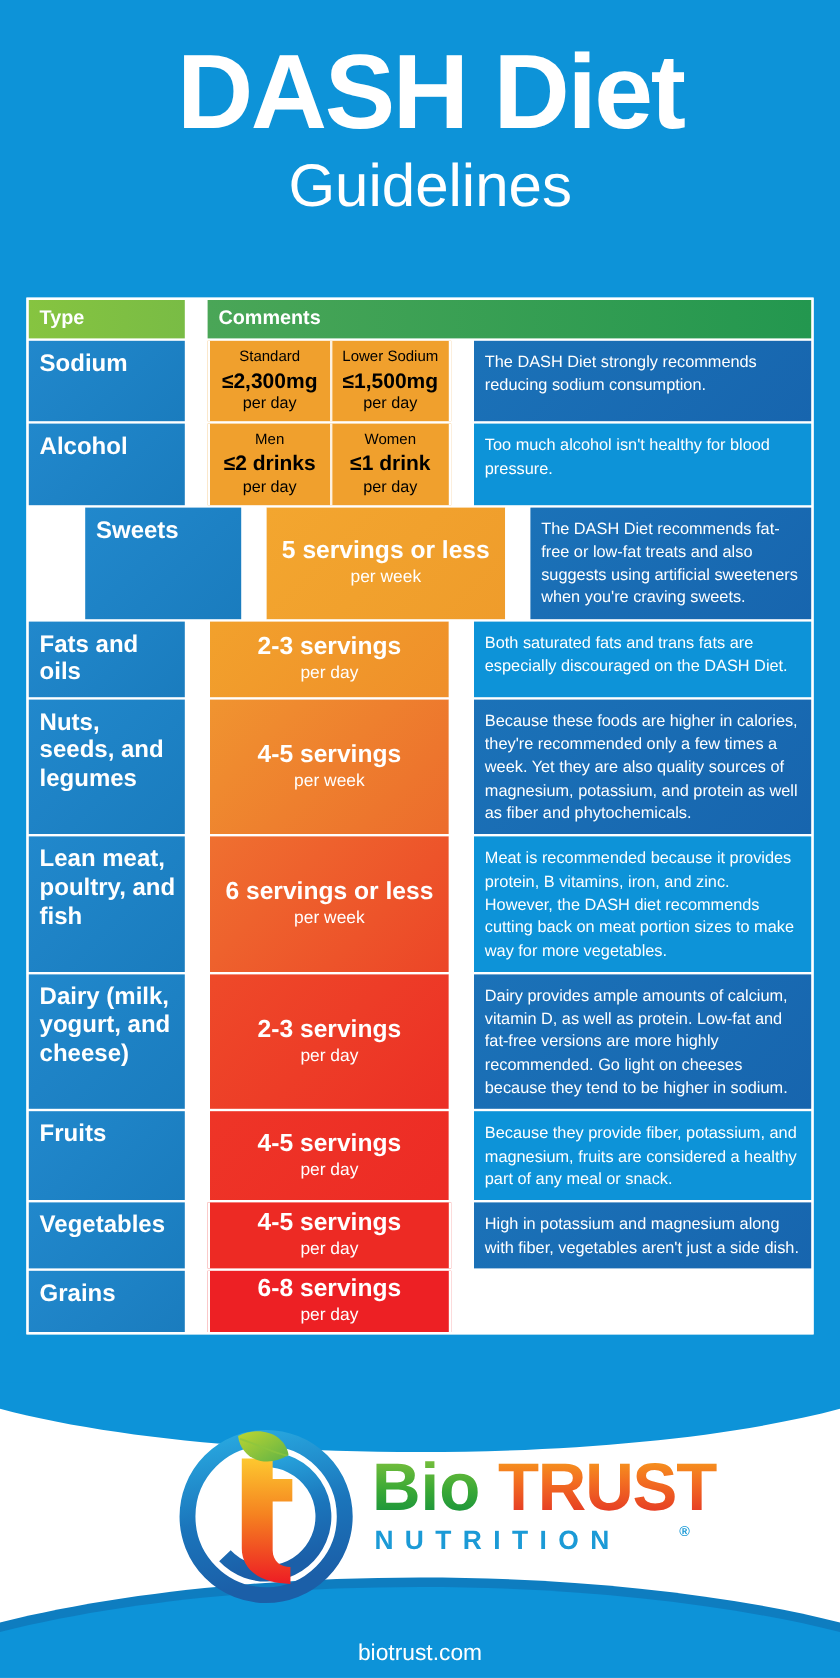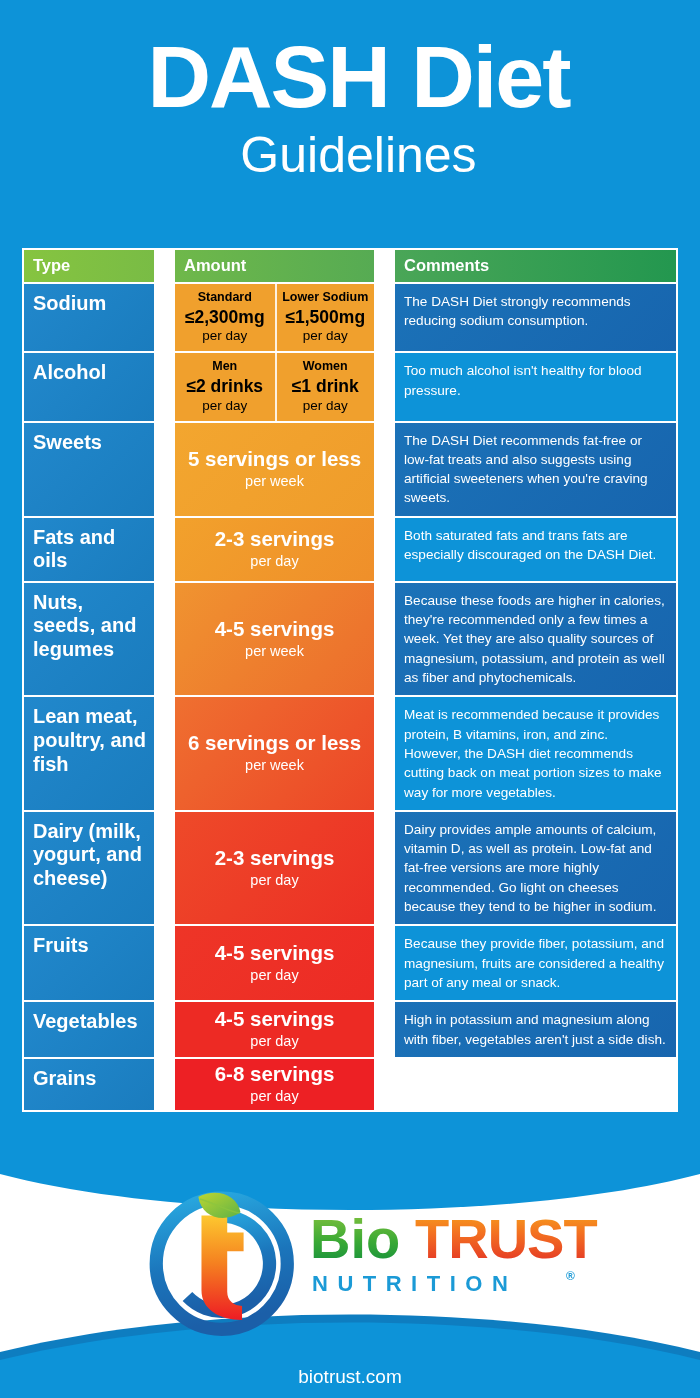--- a/index.html
+++ b/index.html
@@ -63,21 +63,21 @@
   
   .amt-cell {
     color:#ffffff; display:flex; align-items:center; justify-content:center;
     height:100%; text-align:center; padding:4px 2px;
   }
   .amt-big { font-size:20.5px; font-weight:bold; line-height:1.12; }
   .amt-small { font-size:14.5px; font-weight:400; line-height:1.3; margin-top:1px; }
   .amt-split { display:flex; width:100%; height:100%; align-items:center; }
   .amt-half { flex:1 1 50%; text-align:center; padding:6px 2px; }
   .amt-half + .amt-half { border-left:2px solid rgba(255,255,255,0.85); }
-  .amt-label { font-size:12.5px; font-weight:bold; line-height:1.25; }
+  .amt-label { font-size:12.5px; font-weight:normal; line-height:1.25; }
   .amt-val { font-size:17.5px; font-weight:bold; line-height:1.3; }
   .amt-per { font-size:13.5px; font-weight:400; line-height:1.25; }
 
   
   .cmt-cell {
     color:#ffffff; font-size:13.6px; line-height:1.42;
     padding:8px 10px 8px 9px;
   }
 </style>
 </head>
@@ -87,21 +87,20 @@
 
   <div class="title-block">
     <div class="title-main">DASH Diet</div>
     <div class="title-sub">Guidelines</div>
   </div>
 
   <div class="table-wrap">
 
     <div class="trow hdr">
       <div class="c1">Type</div>
-      <div class="c2">Amount</div>
       <div class="c3">Comments</div>
     </div>
 
     <div class="trow">
       <div class="c1" style="background:linear-gradient(135deg,#2188cc,#1a7cbe);">
         <span class="type-cell">Sodium</span>
       </div>
       <div class="c2" style="background:#f0a02d;">
         <div class="amt-split">
           <div class="amt-half">
@@ -138,21 +137,21 @@
             <div class="amt-per">per day</div>
           </div>
         </div>
       </div>
       <div class="c3" style="background:#0d93d8;">
         <div class="cmt-cell">Too much alcohol isn't healthy for blood pressure.</div>
       </div>
     </div>
 
     <div class="trow">
-      <div class="c1" style="background:linear-gradient(135deg,#2188cc,#1a7cbe);">
+      <div class="c1" style="background:linear-gradient(135deg,#2188cc,#1a7cbe);margin-left:47px;">
         <span class="type-cell">Sweets</span>
       </div>
       <div class="c2" style="background:linear-gradient(135deg,#f3a62f,#ef9c2b);">
         <div class="amt-cell">
           <div>
             <div class="amt-big">5 servings or less</div>
             <div class="amt-small">per week</div>
           </div>
         </div>
       </div>

